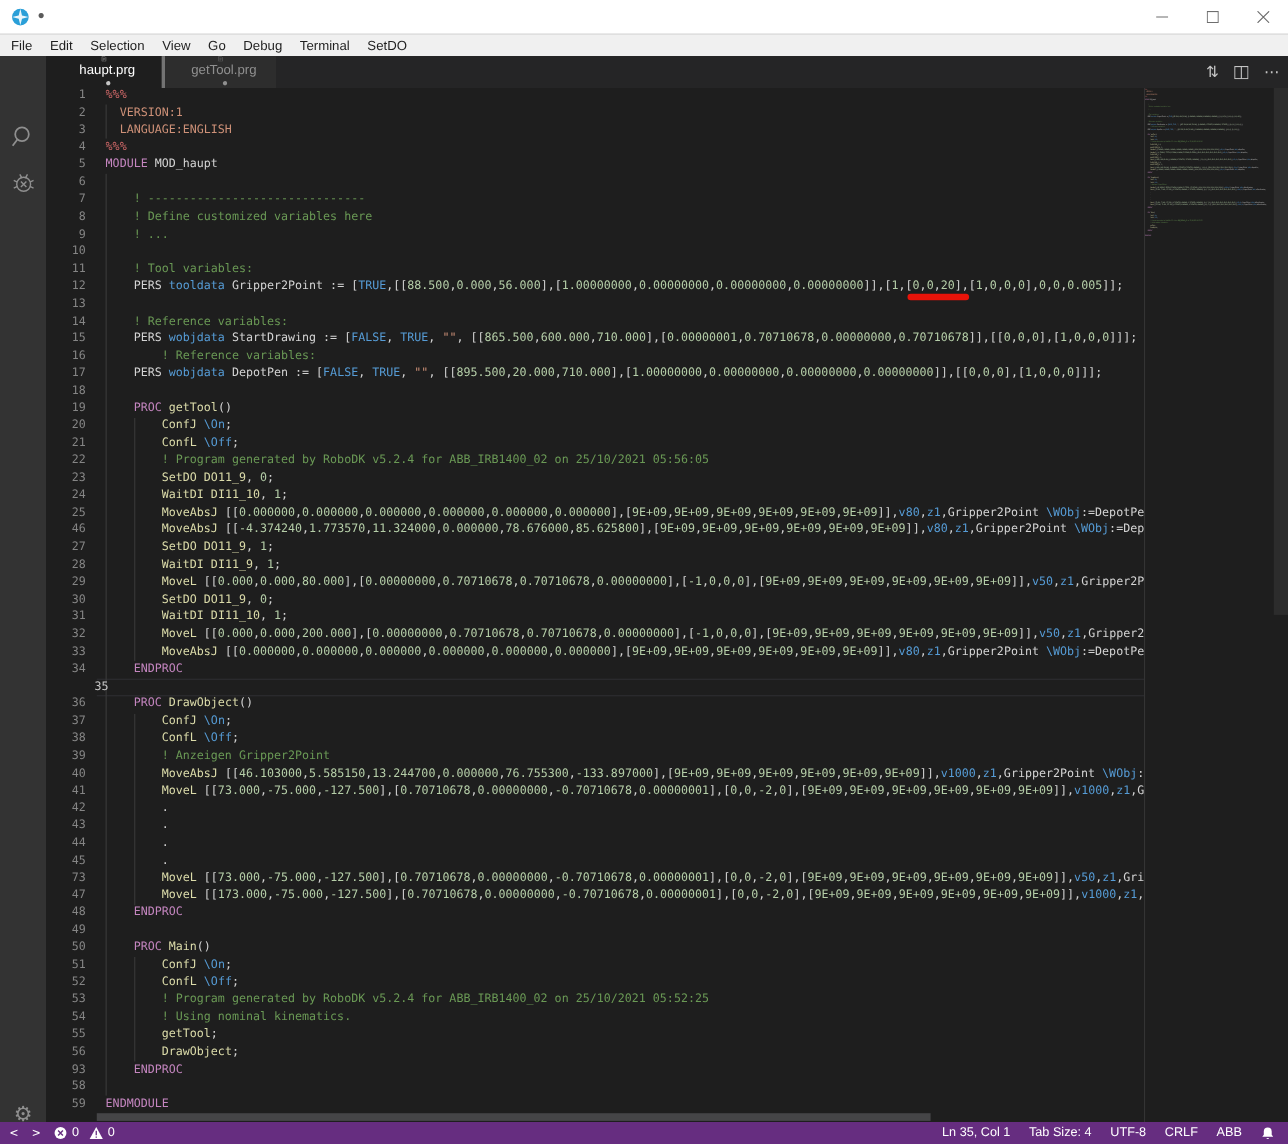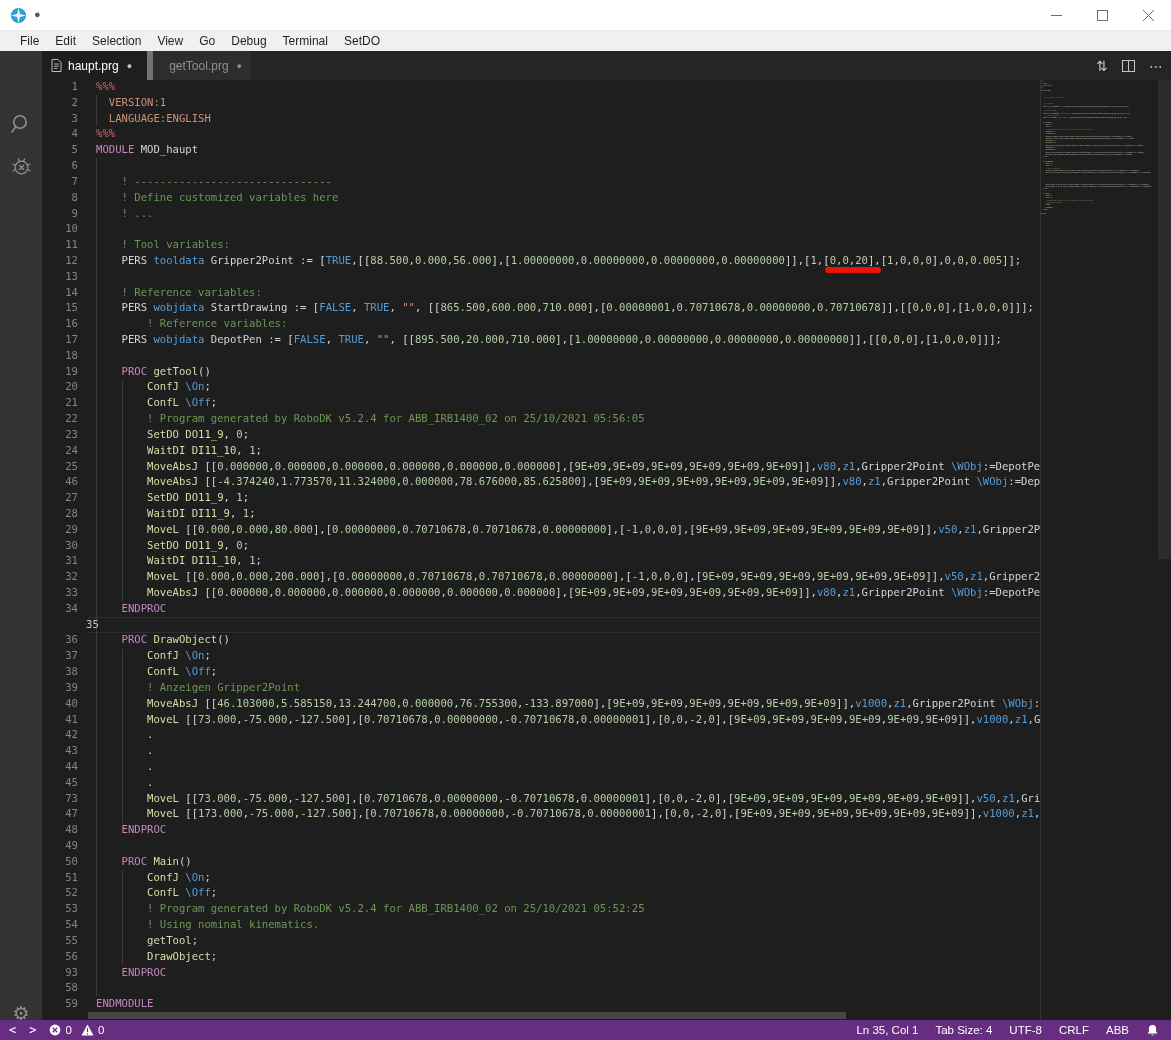--- a/index.html
+++ b/index.html
@@ -11,33 +11,33 @@
               border-bottom:1px solid #e9e9e9; }
   #app-logo { position:absolute; left:10px; top:7px; width:17px; height:17px; }
   #title-dirty { position:absolute; left:34px; top:8px; font-size:11px; color:#5a5a5a; }
   #title-text { position:absolute; left:47px; top:7px; font-size:12px; color:#585858;margin-top:24px; }
   .win-btn { position:absolute; top:0; width:46px; height:31px; display:flex; align-items:center;
              justify-content:center; color:#6e6e6e; }
   #btn-min { left:1033px; } #btn-max { left:1079px; } #btn-close { left:1125px; }
 
   
   #menubar { position:absolute; left:0; top:31px; width:1171px; height:20px; background:#f0f0f0;
-             display:flex; align-items:center; padding-left:12px; }
+             display:flex; align-items:center; padding-left:2px; }
   .menu-item { font-size:12px; color:#1f1f1f; padding:0 8px; height:20px; line-height:20px; }
 
   
   #activitybar { position:absolute; left:0; top:51px; width:42px; height:969px; background:#333333; }
   .act-icon { position:absolute; left:0; width:42px; height:40px; display:flex; align-items:center;
               justify-content:center; color:#8f8f8f; }
 
   
   #tabbar { position:absolute; left:42px; top:51px; width:1129px; height:29px; background:#252526; }
-  .tab { position:absolute; top:0; height:29px; display:flex; align-items:center; padding:0 9px; }
+  .tab { position:absolute; top:0; height:29px; display:flex; align-items:center; padding:0 9px;flex-direction:column; }
   #tab-0 { left:0; width:105px; background:#1e1e1e; }
-  #tab-1 { left:105px; width:104px; background:#2d2d2d; border-left:6px solid #737373; }
+  #tab-1 { left:105px; width:104px; background:#2d2d2d; border-left:3px solid #737373; }
   .tab-label { font-size:12px; margin-left:6px; }
   #tab-0 .tab-label { color:#ffffff; }
   #tab-1 .tab-label { color:#8f8f8f; }
   .tab-dot { font-size:9px; margin-left:8px; }
   #tab-0 .tab-dot { color:#c5c5c5; }
   #tab-1 .tab-dot { color:#8f8f8f; }
   .tabbar-actions { position:absolute; right:8px; top:0; height:29px; display:flex; align-items:center;
                     gap:14px; color:#c5c5c5; }
 
   

